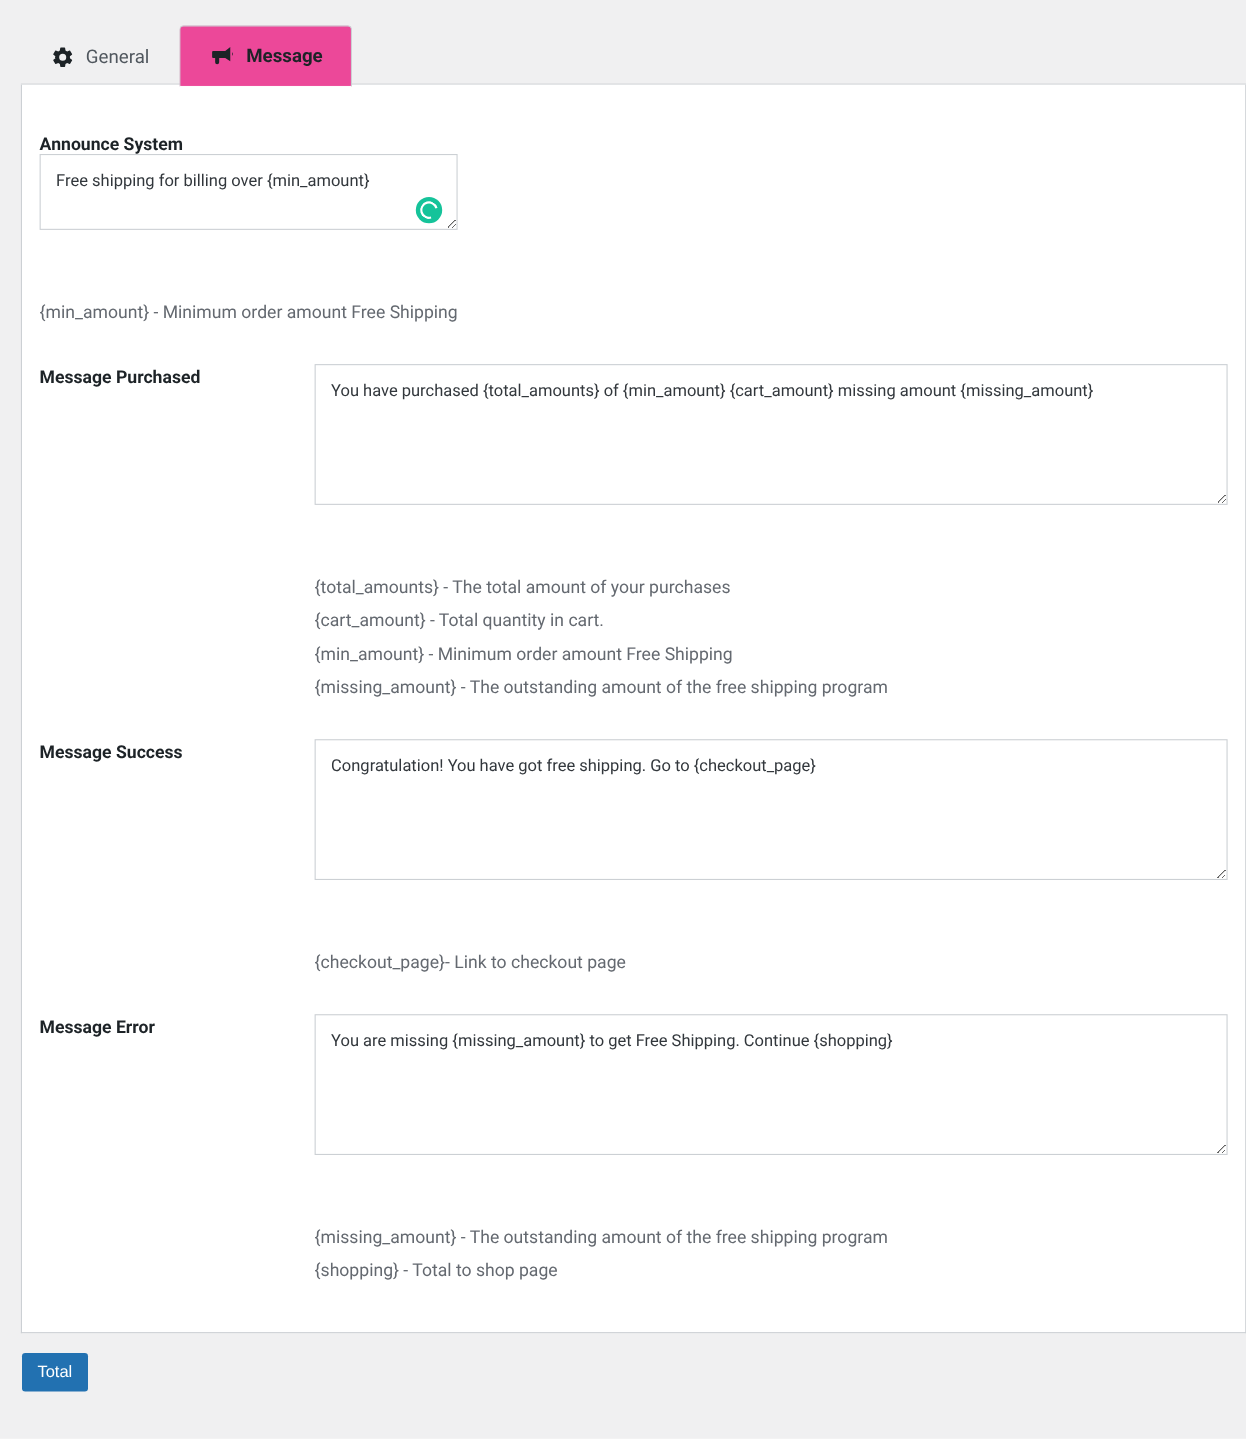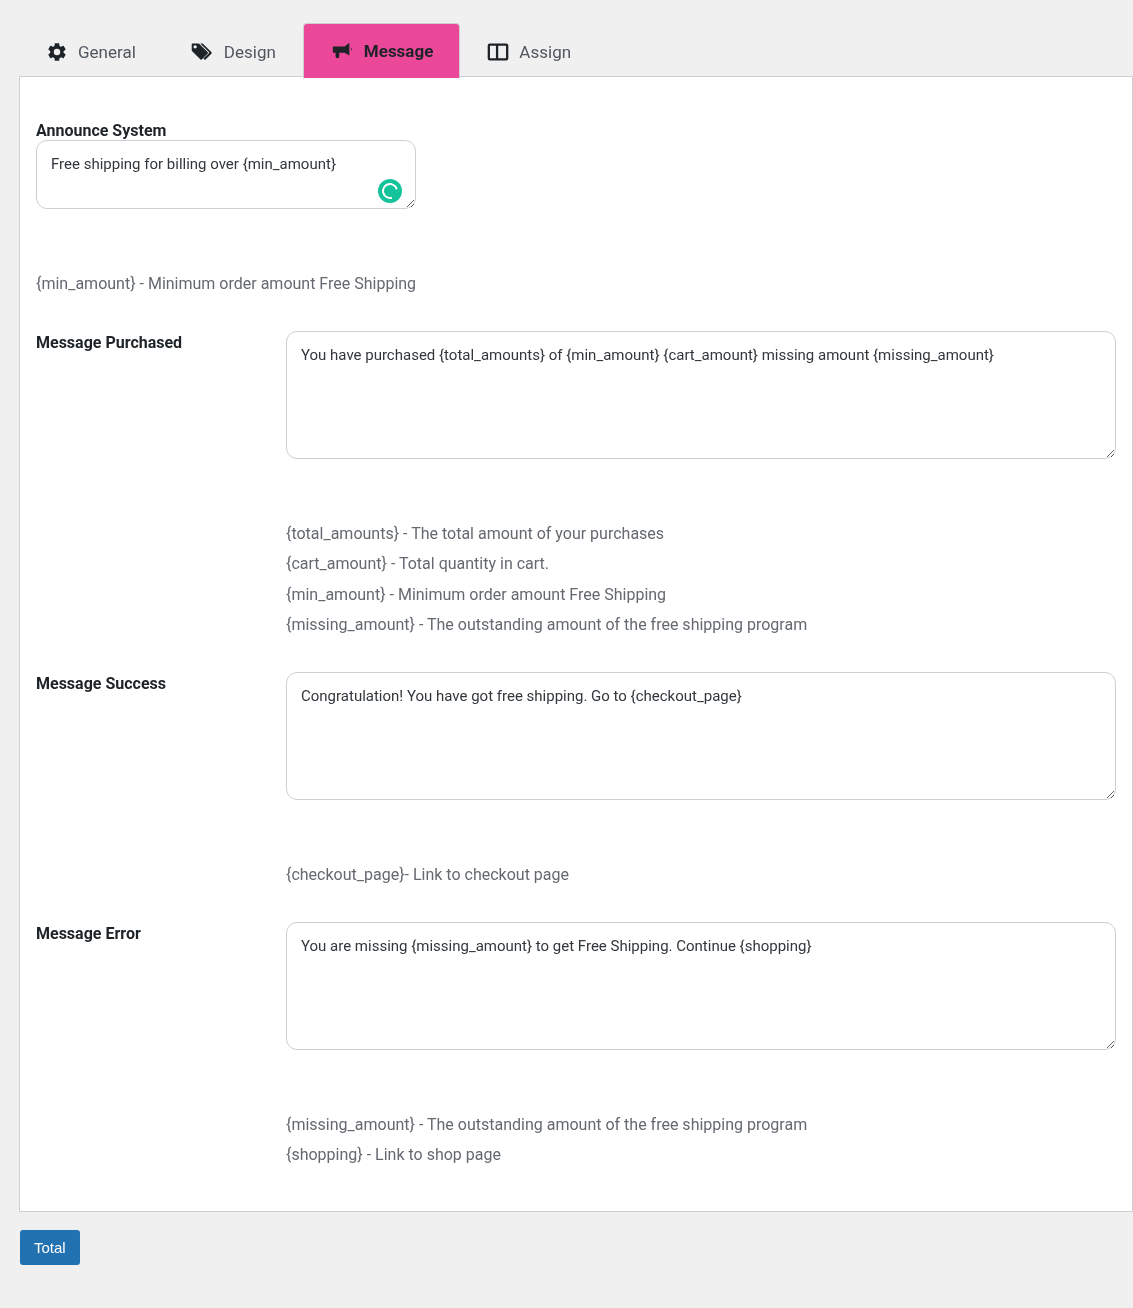--- a/index.html
+++ b/index.html
@@ -55,21 +55,21 @@
     width: 250px;
     flex-shrink: 0;
     font-weight: 700;
     font-size: 16px;
     padding-top: 2px;
   }
   .field-body { flex: 1; }
   textarea {
     width: 100%;
     border: 1px solid #ccd0d4;
-    border-radius: 11px;
+    border-radius: 0;
     padding: 14px 14px;
     font-family: inherit;
     font-size: 15px;
     color: #32373c;
     resize: both;
     background: #fff;
     line-height: 1.3;
   }
   .textarea-wrap { position: relative; }
   .grammarly-badge {
@@ -116,45 +116,27 @@
 
 <div class="tabs">
   <div class="tab">
     <span class="icon">
       <svg width="22" height="22" viewBox="0 0 24 24" fill="#1d2327">
           <path d="M19.14 12.94a7.14 7.14 0 0 0 .05-.94 7.14 7.14 0 0 0-.05-.94l2.03-1.58a.5.5 0 0 0 .12-.64l-1.92-3.32a.5.5 0 0 0-.6-.22l-2.39.96a7.03 7.03 0 0 0-1.62-.94l-.36-2.54a.5.5 0 0 0-.5-.42h-3.84a.5.5 0 0 0-.5.42l-.36 2.54c-.58.24-1.12.55-1.62.94l-2.39-.96a.5.5 0 0 0-.6.22L2.67 8.84a.5.5 0 0 0 .12.64l2.03 1.58c-.3.31-.5.62-.5.94s.2.63.5.94l-2.03 1.58a.5.5 0 0 0-.12.64l1.92 3.32c.13.22.39.31.6.22l2.39-.96c.5.39 1.04.7 1.62.94l.36 2.54c.4.24.25.42.5.42h3.84c.25 0 .46-.18.5-.42l.36-2.54c.58-.24 1.12-.55 1.62-.94l2.39.96c.21.09.47 0 .6-.22l1.92-3.32a.5.5 0 0 0-.12-.64l-2.03-1.58zM12 15.5A3.5 3.5 0 1 1 12 8.5a3.5 3.5 0 0 1 0 7z"></path>
         </svg>
     </span>
     <span>General</span>
   </div>
-  <div class="tab">
-    <span class="icon">
-      <svg width="24" height="22" viewBox="0 0 28 24" fill="#1d2327">
-          <path d="M10 2H3a1 1 0 0 0-1 1v7c0 .27.1.52.29.71l10 10a1 1 0 0 0 1.42 0l7-7a1 1 0 0 0 0-1.42l-10-10A1 1 0 0 0 10 2zM6 8a2 2 0 1 1 0-4 2 2 0 0 1 0 4z"></path>
-          <path d="M14 2h-2l10 10a1 1 0 0 1 0 1.42l-6.3 6.3 1 1a1 1 0 0 0 1.42 0l7-7a1 1 0 0 0 0-1.42L15 2.29A1 1 0 0 0 14 2z"></path>
-        </svg>
-    </span>
-    <span>Design</span>
-  </div>
   <div class="tab active">
     <span class="icon">
       <svg width="24" height="22" viewBox="0 0 24 24" fill="#1d2327">
           <path d="M20 3v14l-5-3H9v4a2 2 0 0 1-4 0v-4H3a1 1 0 0 1-1-1V8a1 1 0 0 1 1-1h12l5-4zm2 5a3 3 0 0 1 0 4V8z"></path>
         </svg>
     </span>
     <span>Message</span>
-  </div>
-  <div class="tab">
-    <span class="icon">
-      <svg width="22" height="20" viewBox="0 0 24 20" fill="none" stroke="#1d2327" stroke-width="2.5">
-          <rect x="2" y="2" width="20" height="16" rx="1"></rect>
-          <line x1="11" y1="2" x2="11" y2="18"></line>
-        </svg>
-    </span>
-    <span>Assign</span>
   </div>
 </div>
 
 <div class="panel">
 
   <div class="field">
     <div class="field-label">Announce System</div>
     <div class="field-body">
       <div class="textarea-wrap">
         <textarea rows="2" style="">Free shipping for billing over {min_amount}</textarea>
@@ -188,21 +170,21 @@
       </div>
     </div>
   </div>
 
   <div class="field">
     <div class="field-label">Message Error</div>
     <div class="field-body">
       <textarea rows="5" style="">You are missing {missing_amount} to get Free Shipping. Continue {shopping}</textarea>
       <div class="hint">
         <p>{missing_amount} - The outstanding amount of the free shipping program</p>
-        <p>{shopping} - Link to shop page</p>
+        <p>{shopping} - Total to shop page</p>
       </div>
     </div>
   </div>
 
 </div>
 
 <div class="save-row">
   <button class="btn-save">Total</button>
 </div>
 

